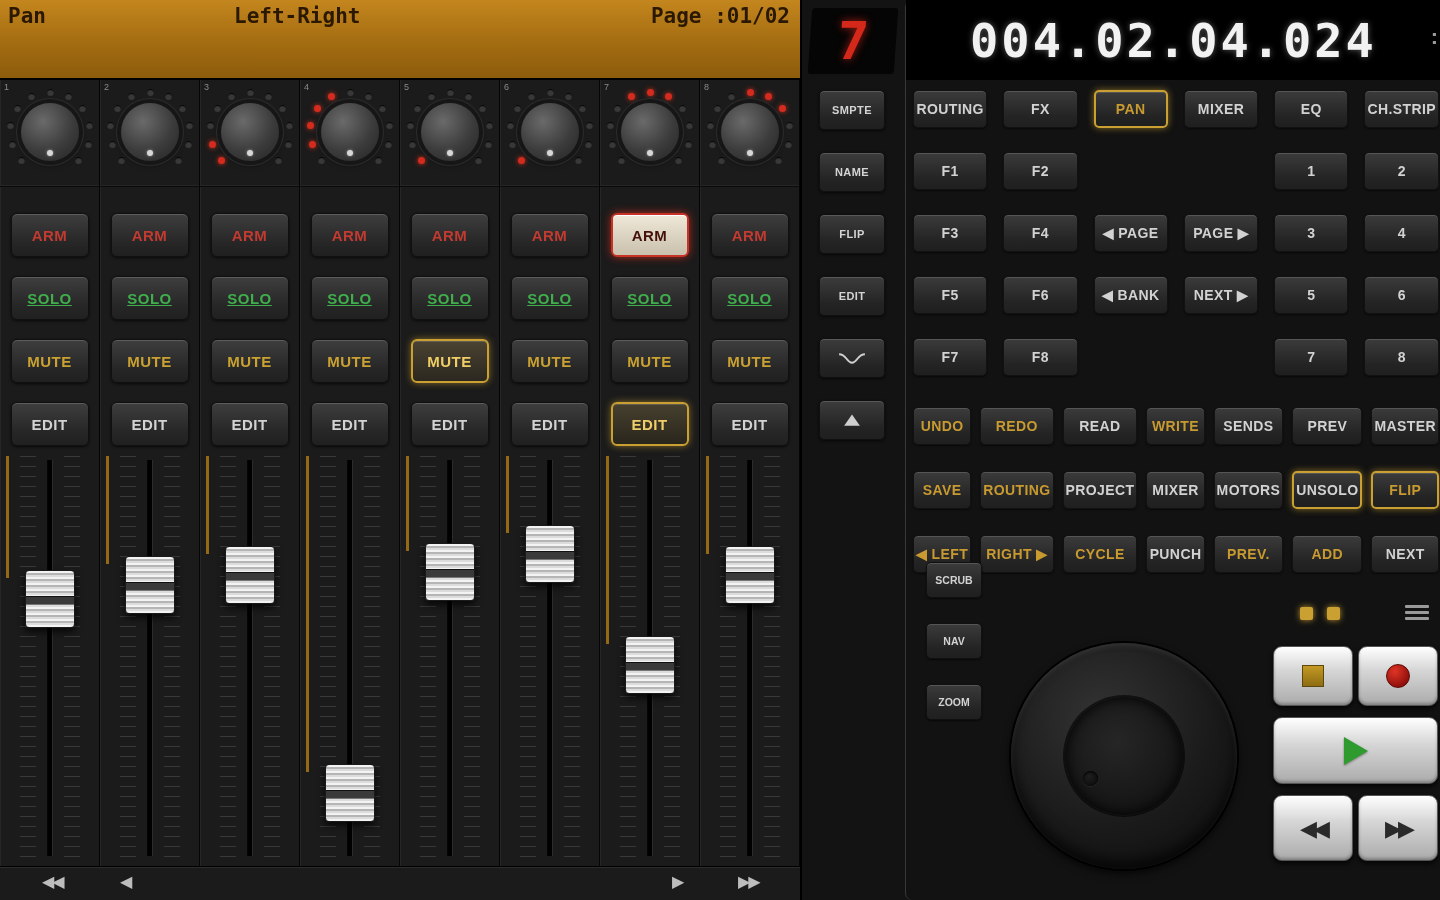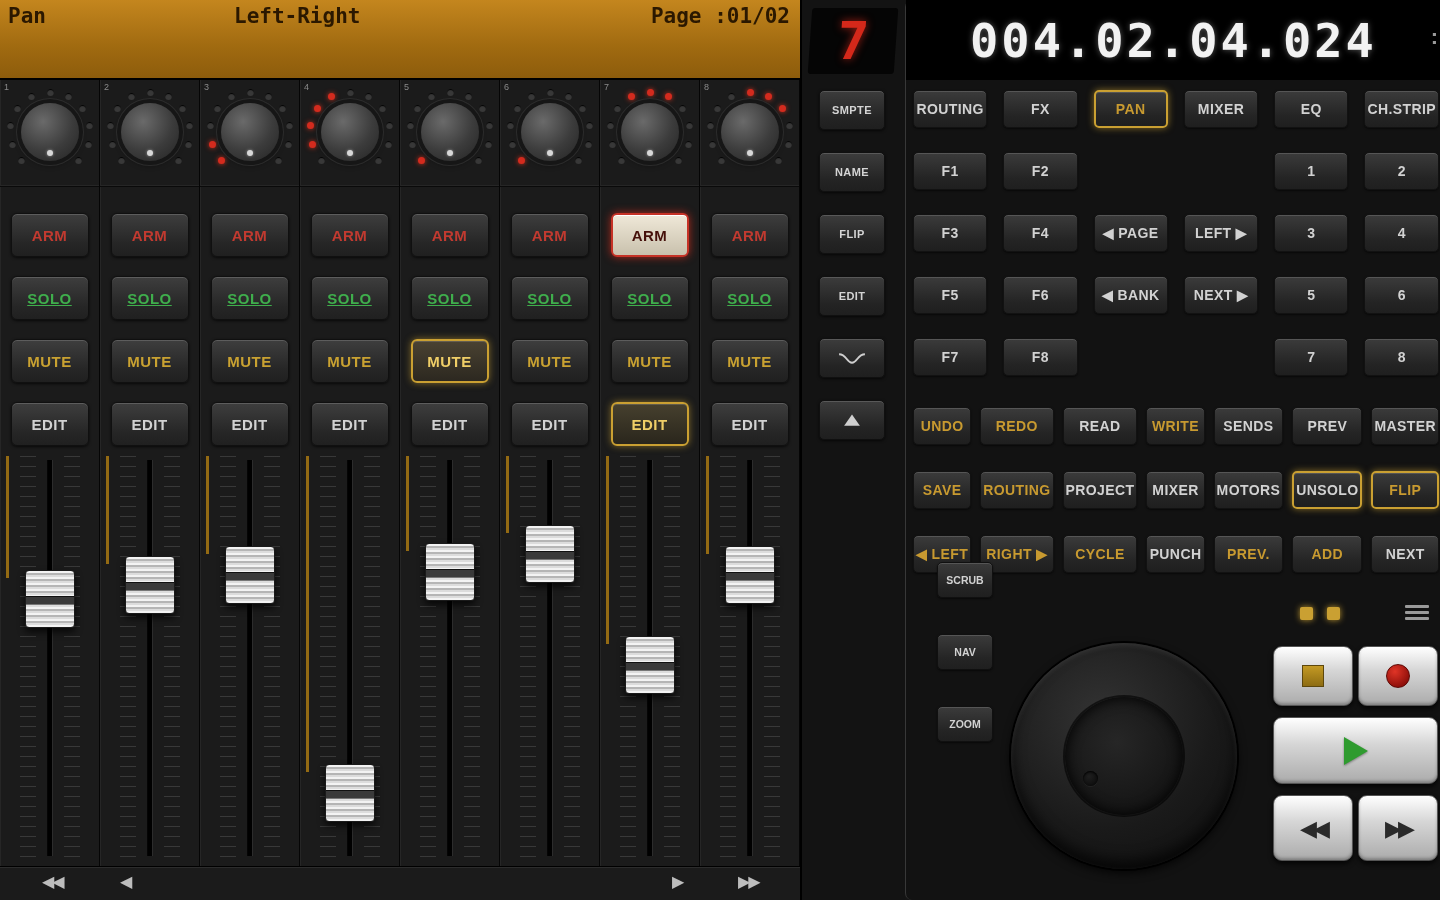--- a/index.html
+++ b/index.html
@@ -102,21 +102,21 @@
   .pbtn{height:38px;border-radius:5px;border:1px solid #121212;
     background:linear-gradient(180deg,#3b3b3b,#242424 70%,#1f1f1f);
     box-shadow:inset 0 1px 0 rgba(255,255,255,.14),0 1px 2px rgba(0,0,0,.6);
     color:#d2d2d2;font-weight:bold;font-size:14px;letter-spacing:.4px;cursor:pointer;
     display:flex;align-items:center;justify-content:center;white-space:nowrap;
     font-family:"Liberation Sans",sans-serif;padding:0 2px;box-sizing:border-box;}
   .pbtn.accent{color:#c89a30;}
   .pbtn.active{border:2px solid #caa032;box-shadow:0 0 7px rgba(202,160,50,.65),inset 0 1px 0 rgba(255,255,255,.14);}
   .pcell{height:38px;}
 
-  #nav-stack{position:absolute;left:31px;top:562px;display:flex;flex-direction:column;gap:36px;}
+  #nav-stack{position:absolute;left:20px;top:562px;display:flex;flex-direction:column;gap:25px;}
   .nbtn{width:56px;height:36px;border-radius:5px;border:1px solid #101010;
     background:linear-gradient(180deg,#3b3b3b,#242424 70%,#1f1f1f);
     box-shadow:inset 0 1px 0 rgba(255,255,255,.14),0 1px 2px rgba(0,0,0,.6);
     color:#d2d2d2;font-weight:bold;font-size:10.5px;cursor:pointer;font-family:"Liberation Sans",sans-serif;}
 
   .led{position:absolute;width:13px;height:13px;border-radius:2px;background:#caa032;box-shadow:0 0 6px rgba(202,160,50,.9);}
   .led1{left:394px;top:607px;}
   .led2{left:421px;top:607px;}
   .hamburger{position:absolute;left:499px;top:602px;width:24px;cursor:pointer;}
   .hamburger i{display:block;height:3px;background:#9a9a9a;margin:3px 0;border-radius:1px;}
@@ -452,21 +452,21 @@
         <button class="pbtn">CH.STRIP</button>
         <button class="pbtn">F1</button>
         <button class="pbtn">F2</button>
         <div class="pcell"></div>
         <div class="pcell"></div>
         <button class="pbtn">1</button>
         <button class="pbtn">2</button>
         <button class="pbtn">F3</button>
         <button class="pbtn">F4</button>
         <button class="pbtn">◀ PAGE</button>
-        <button class="pbtn">LEFT ▶</button>
+        <button class="pbtn">PAGE ▶</button>
         <button class="pbtn">3</button>
         <button class="pbtn">4</button>
         <button class="pbtn">F5</button>
         <button class="pbtn">F6</button>
         <button class="pbtn">◀ BANK</button>
         <button class="pbtn">NEXT ▶</button>
         <button class="pbtn">5</button>
         <button class="pbtn">6</button>
         <button class="pbtn">F7</button>
         <button class="pbtn">F8</button>

